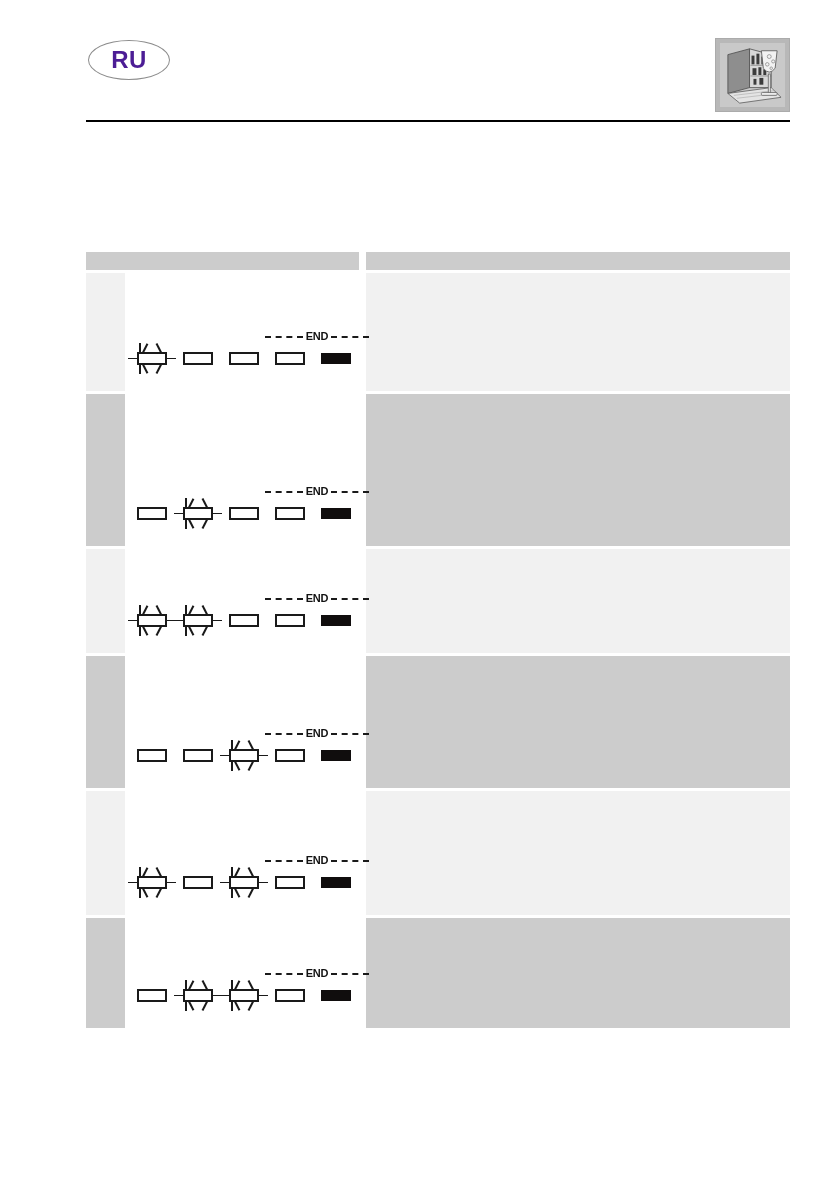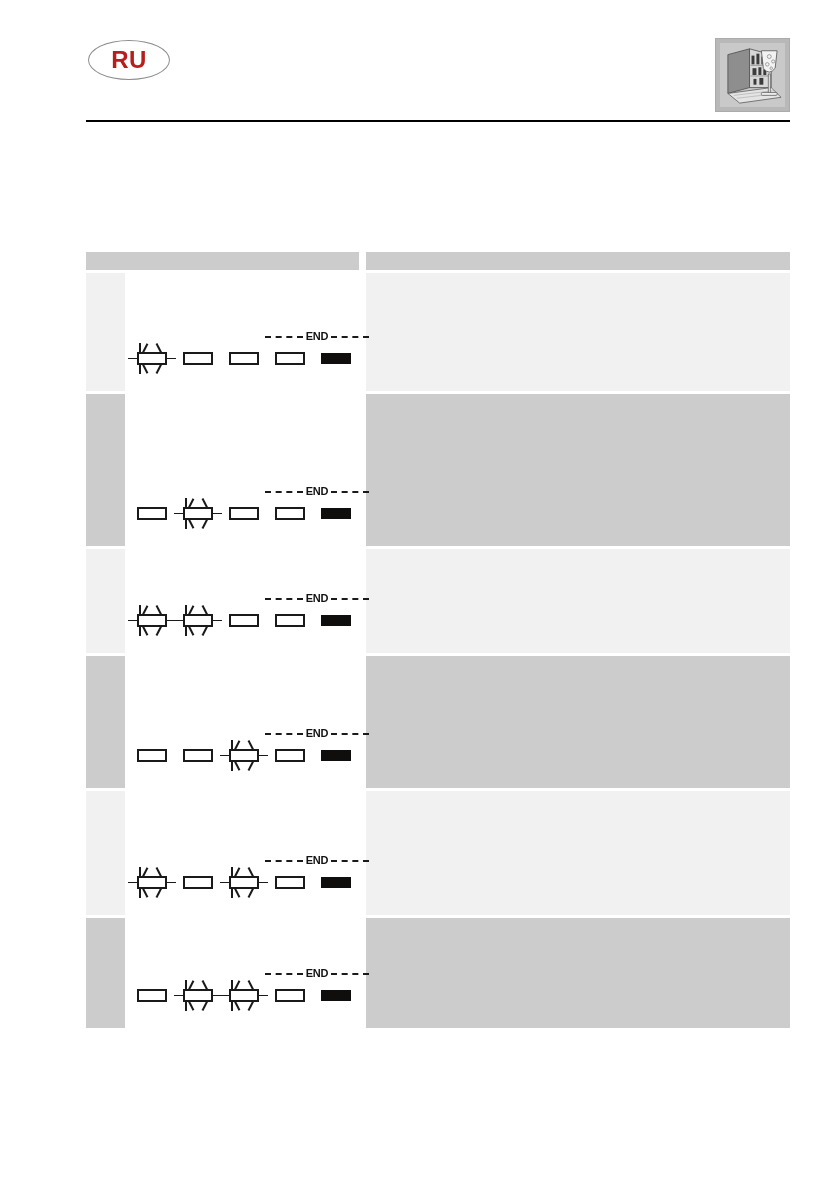--- a/index.html
+++ b/index.html
@@ -31,21 +31,21 @@
     border: 1.5px solid #8d8d8d;
     border-radius: 41px / 20px;
     box-sizing: border-box;
     display: flex;
     align-items: center;
     justify-content: center;
   }
   .lang-badge span {
     font-size: 24px;
     font-weight: bold;
-    color: #b91c1c;
+    color: #4c1d95;
     letter-spacing: 0.5px;
     line-height: 1;
   }
   .brand-logo {
     position: absolute;
     left: 715px;
     top: 38px;
     width: 75px;
     height: 74px;
     background: #b8b8b8;

